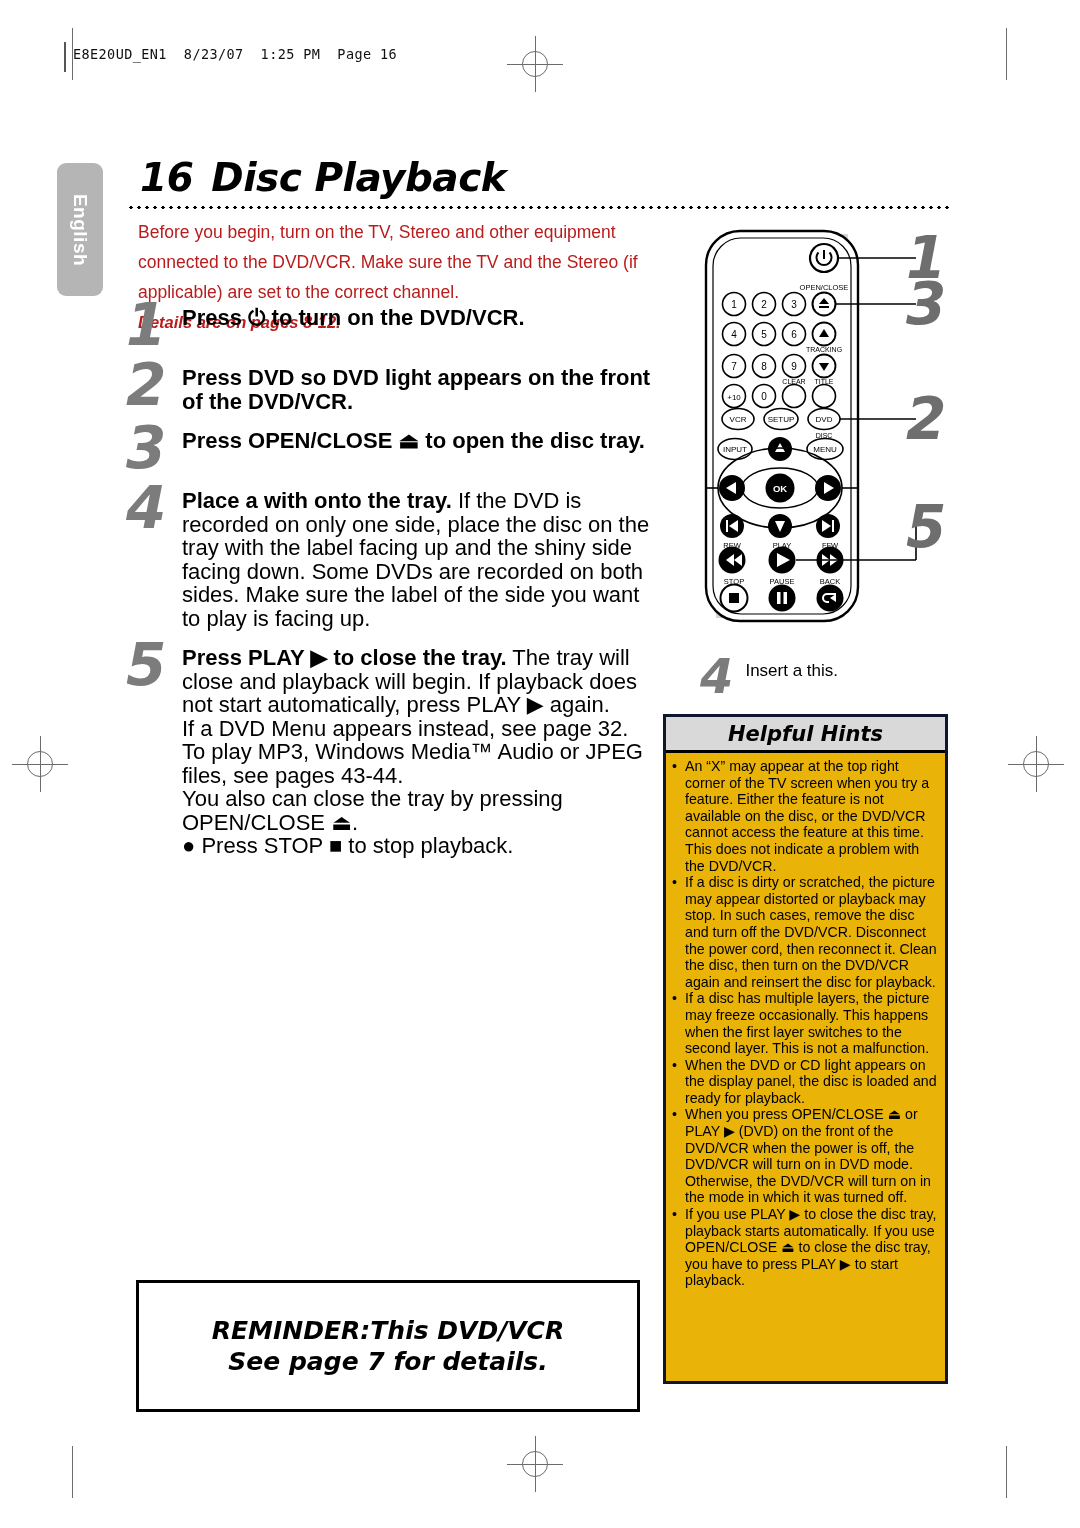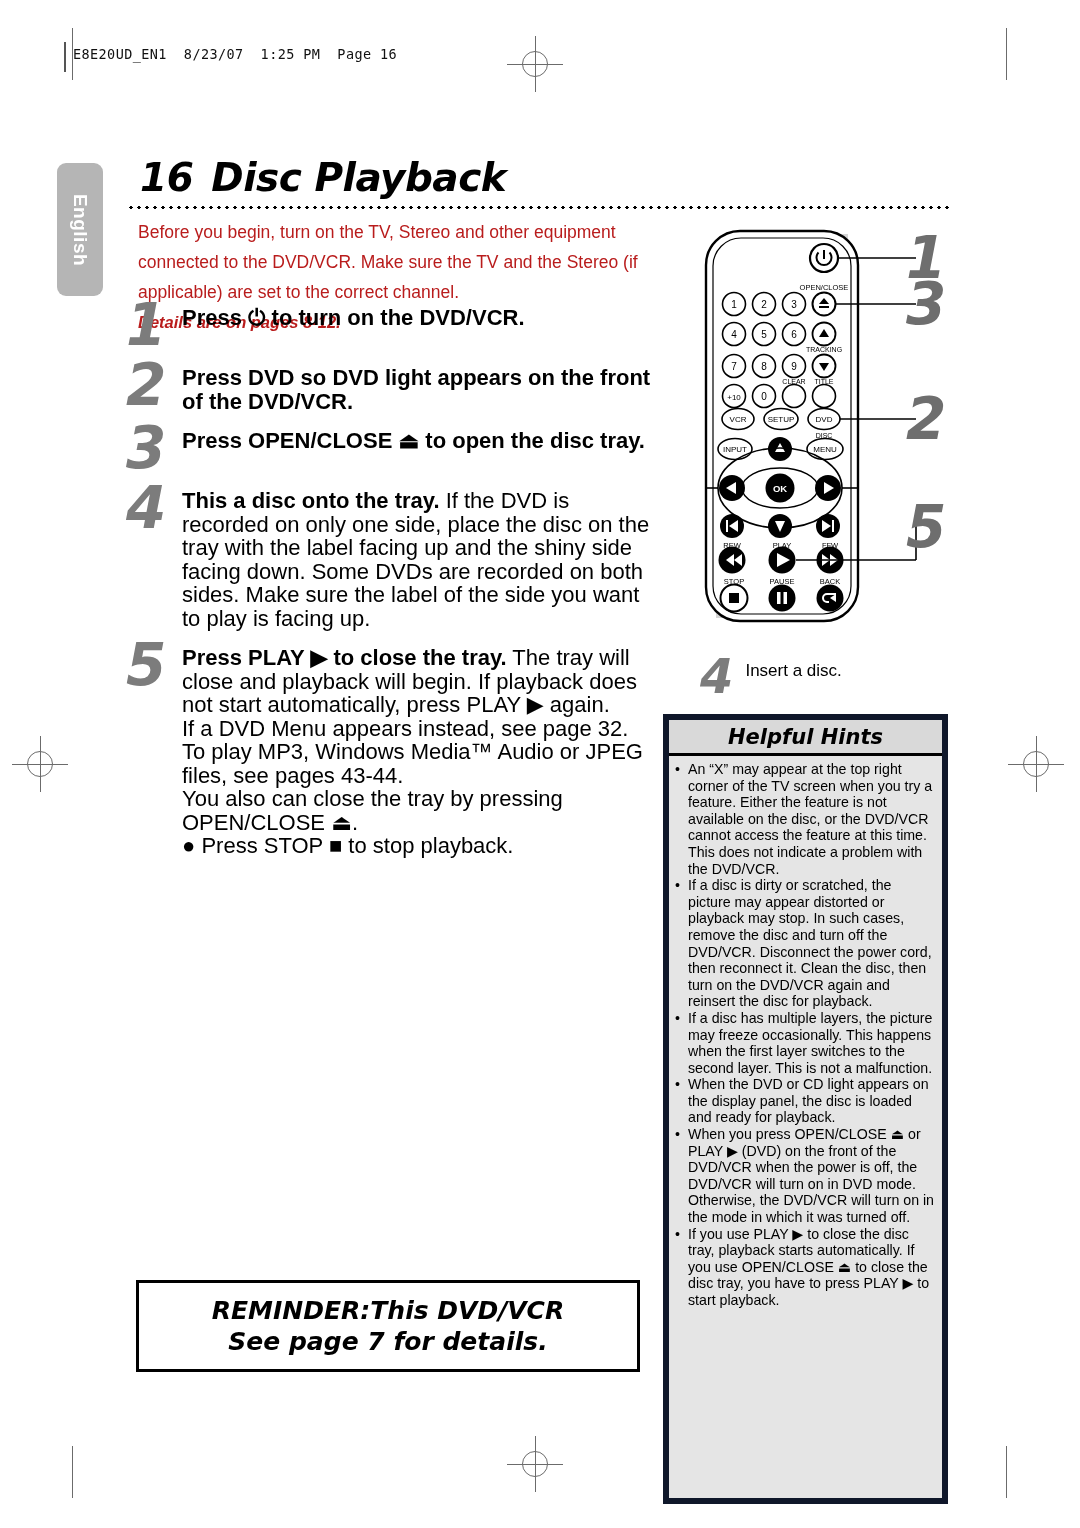--- a/index.html
+++ b/index.html
@@ -73,21 +73,21 @@
     font-family: "DejaVu Sans", sans-serif;
     font-weight: bold; font-style: italic;
     font-size: 58px; line-height: 50px; color: #7c7c7c;
     text-align: left;
   }
   .step .body { flex: 1; font-size: 22px; line-height: 23.5px; padding-top: 6px; }
   .step .body b { font-weight: bold; }
 
   
   .reminder {
-    position: absolute; left: 136px; top: 1280px; width: 504px; height: 92px;
+    position: absolute; left: 136px; top: 1280px; width: 504px; height: 132px;
     border: 3px solid #000; background: #fff;
     display: flex; flex-direction: column; align-items: center; justify-content: center;
   }
   .reminder div {
     font-family: "DejaVu Sans", sans-serif;
     font-weight: bold; font-style: italic; font-size: 25px; line-height: 31px;
     text-align: center; white-space: nowrap;
   }
 
   
@@ -101,22 +101,22 @@
   
   .insert-note { position: absolute; left: 700px; top: 655px; display: flex; align-items: flex-start; }
   .insert-note .bignum {
     font-family: "DejaVu Sans", sans-serif; font-weight: bold; font-style: italic;
     font-size: 48px; line-height: 42px; color: #7c7c7c; margin-right: 12px;
   }
   .insert-note .txt { font-size: 17px; padding-top: 6px; }
 
   
   .hints {
-    position: absolute; left: 663px; top: 714px; width: 285px; height: 790px;
-    border: 6px solid #0f172a; background: #e5e5e5;
+    position: absolute; left: 663px; top: 714px; width: 285px; height: 670px;
+    border: 3px solid #0f172a; background: #eab308;
   }
   .hints-hdr {
     height: 36px; background: #d9d9d9; border-bottom: 3px solid #000;
     display: flex; align-items: center; justify-content: center;
     font-family: "DejaVu Sans", sans-serif;
     font-weight: bold; font-style: italic; font-size: 21px;
   }
   .hints-body { padding: 5px 7px 4px 6px; }
   .hint { display: flex; font-size: 14.2px; line-height: 16.6px; margin-bottom: 0px; }
   .hint .bul { flex: 0 0 13px; text-align: left; }
@@ -185,21 +185,21 @@
     </div>
     <div class="step">
       <div class="bignum">3</div>
       <div class="body">
         <b>Press OPEN/CLOSE ⏏ to open the disc tray.</b><span></span>
       </div>
     </div>
     <div class="step">
       <div class="bignum">4</div>
       <div class="body">
-        <b>This a disc onto the tray.</b><span> If the DVD is recorded on only one side, place the disc on the tray with the label facing up and the shiny side facing down. Some DVDs are recorded on both sides. Make sure the label of the side you want to play is facing up.</span>
+        <b>Place a with onto the tray.</b><span> If the DVD is recorded on only one side, place the disc on the tray with the label facing up and the shiny side facing down. Some DVDs are recorded on both sides. Make sure the label of the side you want to play is facing up.</span>
       </div>
     </div>
     <div class="step">
       <div class="bignum">5</div>
       <div class="body">
         <b>Press PLAY ▶ to close the tray.</b><span style="white-space:pre-line"> The tray will close and playback will begin. If playback does not start automatically, press PLAY ▶ again.
 If a DVD Menu appears instead, see page 32.
 To play MP3, Windows Media™ Audio or JPEG files, see pages 43-44.
 You also can close the tray by pressing OPEN/CLOSE ⏏.
 ● Press STOP ■ to stop playback.</span>
@@ -344,21 +344,21 @@
     </svg>
 
     <div class="callout" style="left:216px;top:3px;">1</div>
     <div class="callout" style="left:216px;top:49px;">3</div>
     <div class="callout" style="left:216px;top:164px;">2</div>
     <div class="callout" style="left:216px;top:272px;">5</div>
   </div>
 
   <div class="insert-note">
     <div class="bignum">4</div>
-    <div class="txt">Insert a disc.</div>
+    <div class="txt">Insert a this.</div>
   </div>
 
   <div class="hints">
     <div class="hints-hdr">Helpful Hints</div>
     <div class="hints-body">
       <div class="hint">
         <div class="bul">•</div>
         <div class="t">An “X” may appear at the top right corner of the TV screen when you try a feature. Either the feature is not available on the disc, or the DVD/VCR cannot access the feature at this time. This does not indicate a problem with the DVD/VCR.</div>
       </div>
       <div class="hint">

